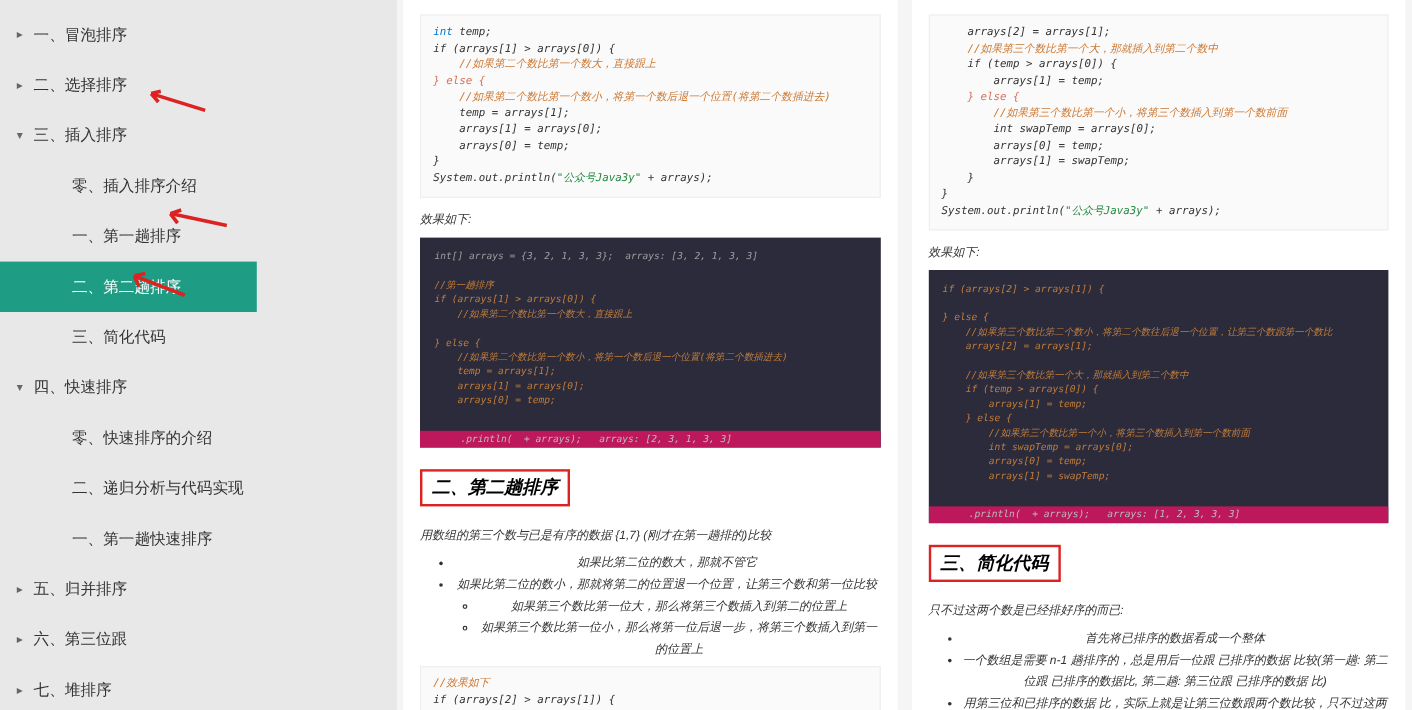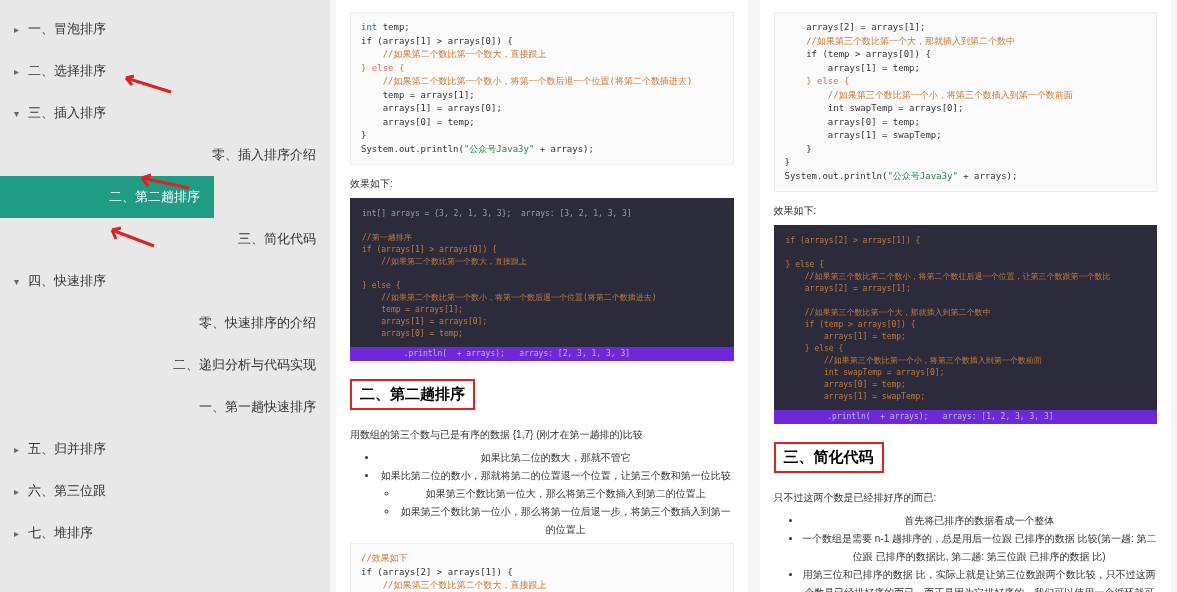--- a/index.html
+++ b/index.html
@@ -21,22 +21,21 @@
   }
   .nav-item {
     padding: 12px 14px;
     font-size: 13px;
     color: #333;
     cursor: pointer;
     display: flex;
     align-items: center;
   }
   .nav-item.sub {
-    padding-left: 22px;
-    justify-content: flex-end;
+    padding-left: 46px;
   }
   .nav-item.active {
     background: #1f9c84;
     color: #fff;
     width: 214px;
   }
   .nav-item .toggle {
     width: 10px;
     display: inline-block;
     margin-right: 4px;
@@ -47,20 +46,21 @@
   .arrow-annot {
     position: absolute;
     pointer-events: none;
   }
   .content-area {
     flex: 1;
     display: flex;
     gap: 12px;
     padding: 0 6px;
     overflow: hidden;
+    font-style: italic;
   }
   .page {
     flex: 1;
     background: #fff;
     padding: 12px 14px;
     overflow: hidden;
     font-size: 10px;
     color: #333;
   }
   .code-block {
@@ -84,21 +84,21 @@
     font-family: Consolas, monospace;
     font-size: 8px;
     line-height: 1.5;
     padding: 10px 12px;
     margin-bottom: 12px;
     white-space: pre;
     overflow: hidden;
   }
   .dark-block .o { color: #c27d3b; }
   .dark-block .g { color: #9e9e9e; }
-  .dark-block .out { background:#6d28d9; color:#bbb; display:block; padding:1px 20px; margin:7px -12px -10px -12px;}
+  .dark-block .out { background:#be185d; color:#bbb; display:block; padding:1px 0; margin:19px -12px -10px -12px;}
   .section-title {
     font-size: 15px;
     font-weight: bold;
     color: #000;
     margin: 6px 0 10px 0;
   }
   .boxed {
     border: 2px solid #d22;
     padding: 4px 8px;
     display: inline-block;
@@ -121,20 +121,24 @@
         <span class="toggle">▸</span>
         <span>二、选择排序</span>
       </div>
       <div class="nav-item">
         <span class="toggle">▾</span>
         <span>三、插入排序</span>
       </div>
       <div class="nav-item sub">
         <span class="toggle"></span>
         <span>零、插入排序介绍</span>
+      </div>
+      <div class="nav-item sub">
+        <span class="toggle"></span>
+        <span>一、第一趟排序</span>
       </div>
       <div class="nav-item sub active">
         <span class="toggle"></span>
         <span>二、第二趟排序</span>
       </div>
       <div class="nav-item sub">
         <span class="toggle"></span>
         <span>三、简化代码</span>
       </div>
       <div class="nav-item">

